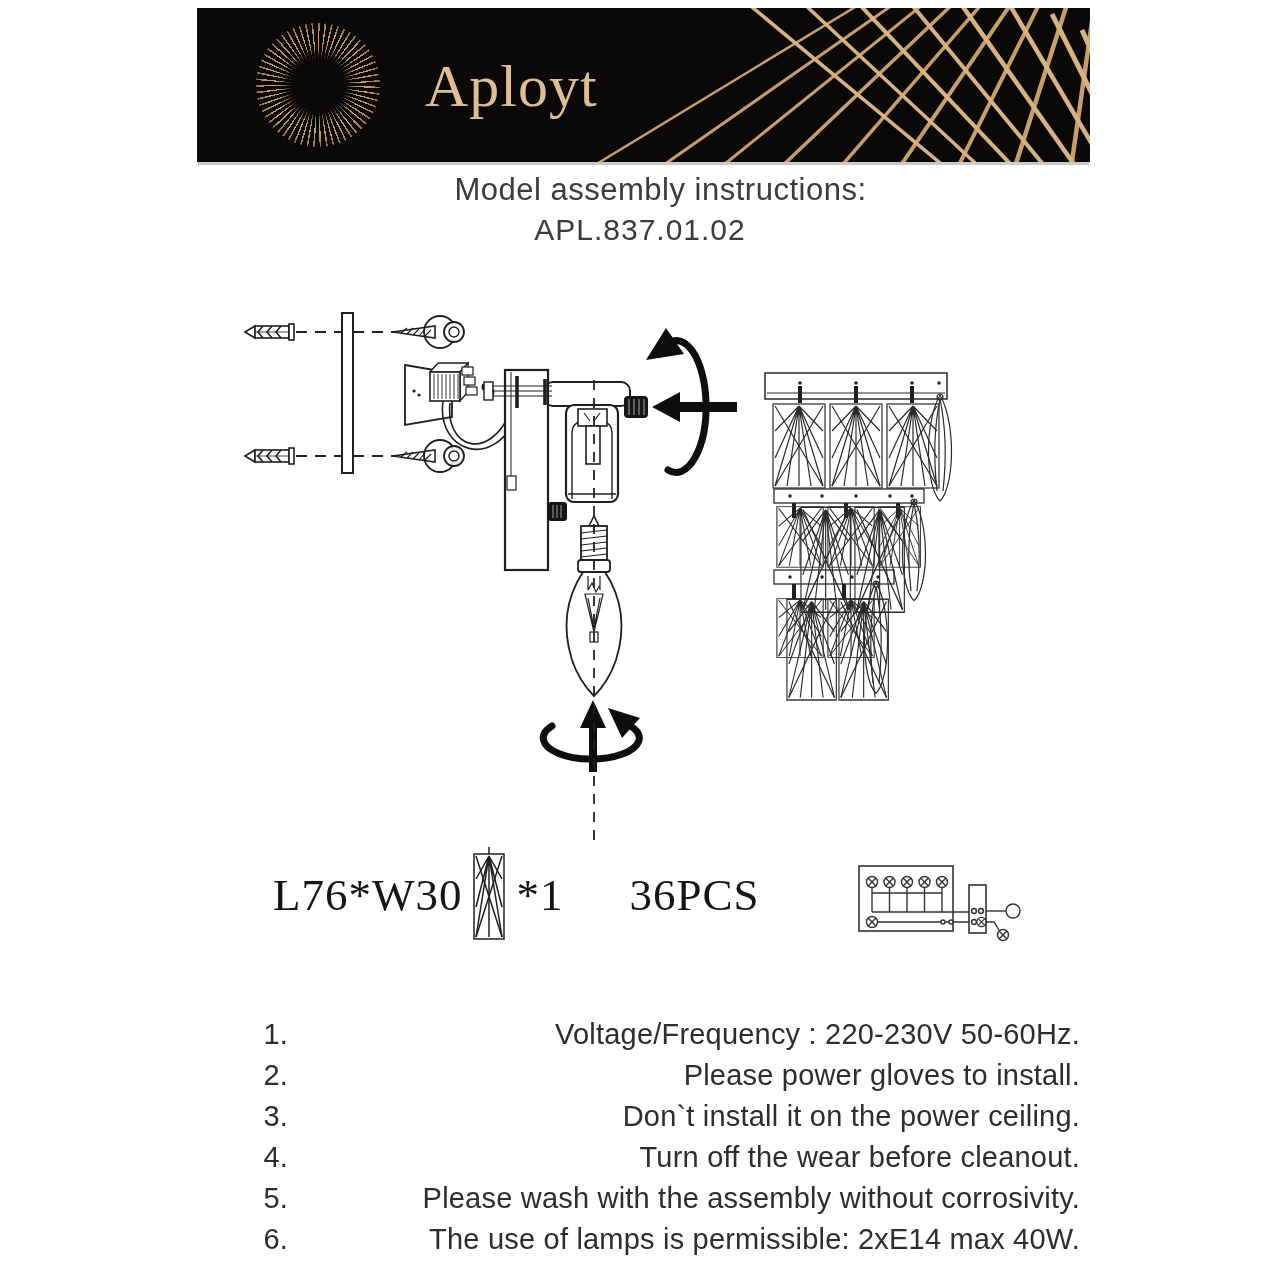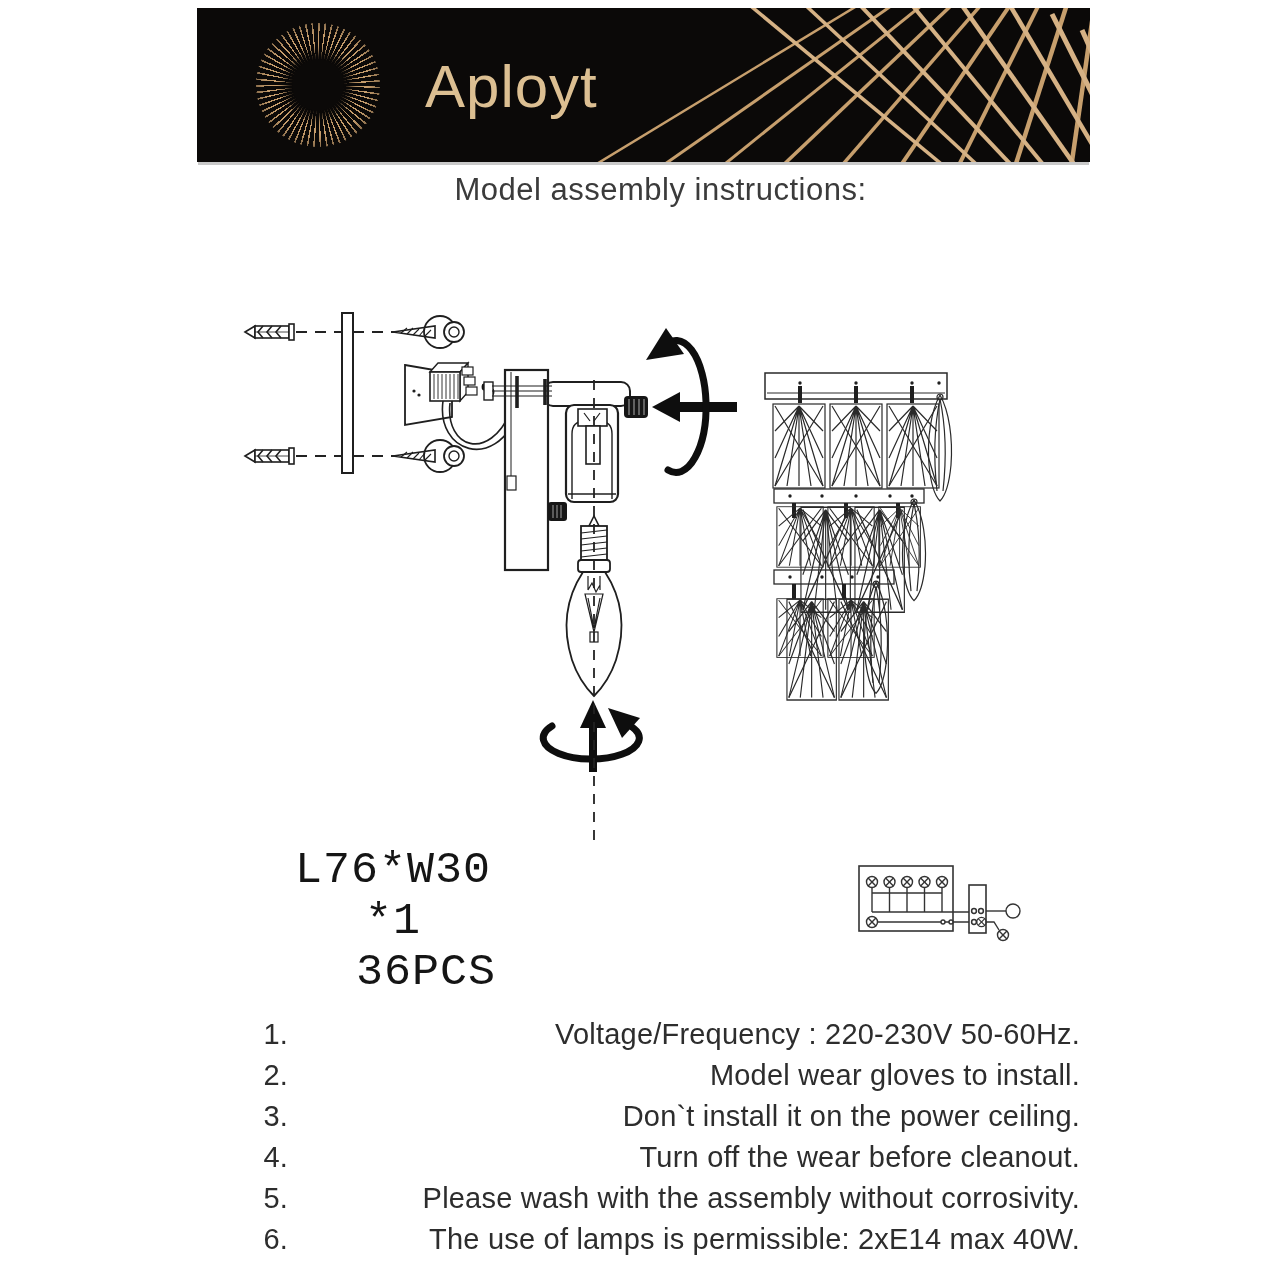--- a/index.html
+++ b/index.html
@@ -5,20 +5,21 @@
   html,body{margin:0;padding:0;}
   body{
     width:1280px;height:1280px;position:relative;background:#ffffff;
     font-family:"Liberation Sans",sans-serif;overflow:hidden;
   }
   
   .banner{
     position:absolute;left:197px;top:8px;width:893px;height:154px;
     background:#0b0908;overflow:hidden;
     box-shadow:0 4px 0 -1px #c9c9c9;
+    font-family:Liberation Serif, serif;
   }
   .sunburst{
     position:absolute;left:59px;top:15px;width:124px;height:124px;border-radius:50%;
     background:repeating-conic-gradient(#c59c6b 0deg 1.6deg, rgba(0,0,0,0) 1.6deg 6.1deg);
   }
   .sunburst::before{
     content:"";position:absolute;inset:-2px;border-radius:50%;
     background:radial-gradient(circle, rgba(11,9,8,0) 55%, #0b0908 98%);
   }
   .sunburst::after{
@@ -32,23 +33,23 @@
   }
   .banner-rays{position:absolute;right:0;top:0;}
   
   .titleblock{position:absolute;top:172px;left:0;width:1280px;text-align:center;color:#3b3b3b;}
   .titleblock .h{font-size:31px;letter-spacing:.5px;padding-left:41px;}
   .titleblock .m{font-size:30px;margin-top:5px;letter-spacing:1px;}
   
   .diagram{position:absolute;left:200px;top:280px;}
   
   .spec{
-    position:absolute;left:290px;top:845px;height:100px;
+    position:absolute;left:273px;top:845px;height:100px;
     display:flex;align-items:center;
-    font-family:Liberation Mono, monospace;font-size:45px;color:#151515;letter-spacing:1px;flex-direction:column;
+    font-family:Liberation Serif, serif;font-size:45px;color:#151515;letter-spacing:1px;
   }
   .spec .icon{margin:0 8px;}
   .spec .qty{margin-left:66px;}
   
   .wiring{position:absolute;left:852px;top:855px;}
   
   .instructions{position:absolute;left:250px;top:1018px;width:830px;color:#2d2d2d;font-size:29px;letter-spacing:.2px;}
   .instructions .row{display:flex;margin-bottom:8px;}
   .instructions .num{width:38px;text-align:right;margin-right:22px;flex:none;}
   .instructions .txt{flex:1;text-align:right;}
@@ -79,20 +80,21 @@
       <line x1="730" y1="420" x2="424" y2="-14" stroke-width="4.5"></line>
       <line x1="730" y1="420" x2="478" y2="-6" stroke-width="4.5"></line>
       <line x1="730" y1="420" x2="522" y2="6" stroke-width="5"></line>
       <line x1="730" y1="420" x2="552" y2="22" stroke-width="5"></line>
     </g>
   </svg>
 </div>
 
 <div class="titleblock">
   <div class="h">Model assembly instructions:</div>
+  <div class="m">APL.837.01.02</div>
 </div>
 
 <svg class="diagram" width="760" height="560" viewBox="0 0 760 560">
   <defs>
     <g id="anchor" stroke="#1f1f1f" stroke-width="1.6" fill="#fff">
       <polygon points="0,7 10,1 10,13"></polygon>
       <rect x="10" y="1" width="34" height="12"></rect>
       <path d="M18,1 L13,7 L18,13 M27,1 L22,7 L27,13 M36,1 L31,7 L36,13" fill="none"></path>
       <rect x="44" y="-1" width="5" height="16"></rect>
       <line x1="10" y1="7" x2="44" y2="7" stroke-width="0.8"></line>
@@ -313,21 +315,21 @@
   <use href="#lampX" x="151" y="80"></use>
 </svg>
 
 <div class="instructions">
   <div class="row">
     <span class="num">1.</span>
     <span class="txt">Voltage/Frequency : 220-230V 50-60Hz.</span>
   </div>
   <div class="row">
     <span class="num">2.</span>
-    <span class="txt">Model wear gloves to install.</span>
+    <span class="txt">Please power gloves to install.</span>
   </div>
   <div class="row">
     <span class="num">3.</span>
     <span class="txt">Don`t install it on the power ceiling.</span>
   </div>
   <div class="row">
     <span class="num">4.</span>
     <span class="txt">Turn off the wear before cleanout.</span>
   </div>
   <div class="row">

